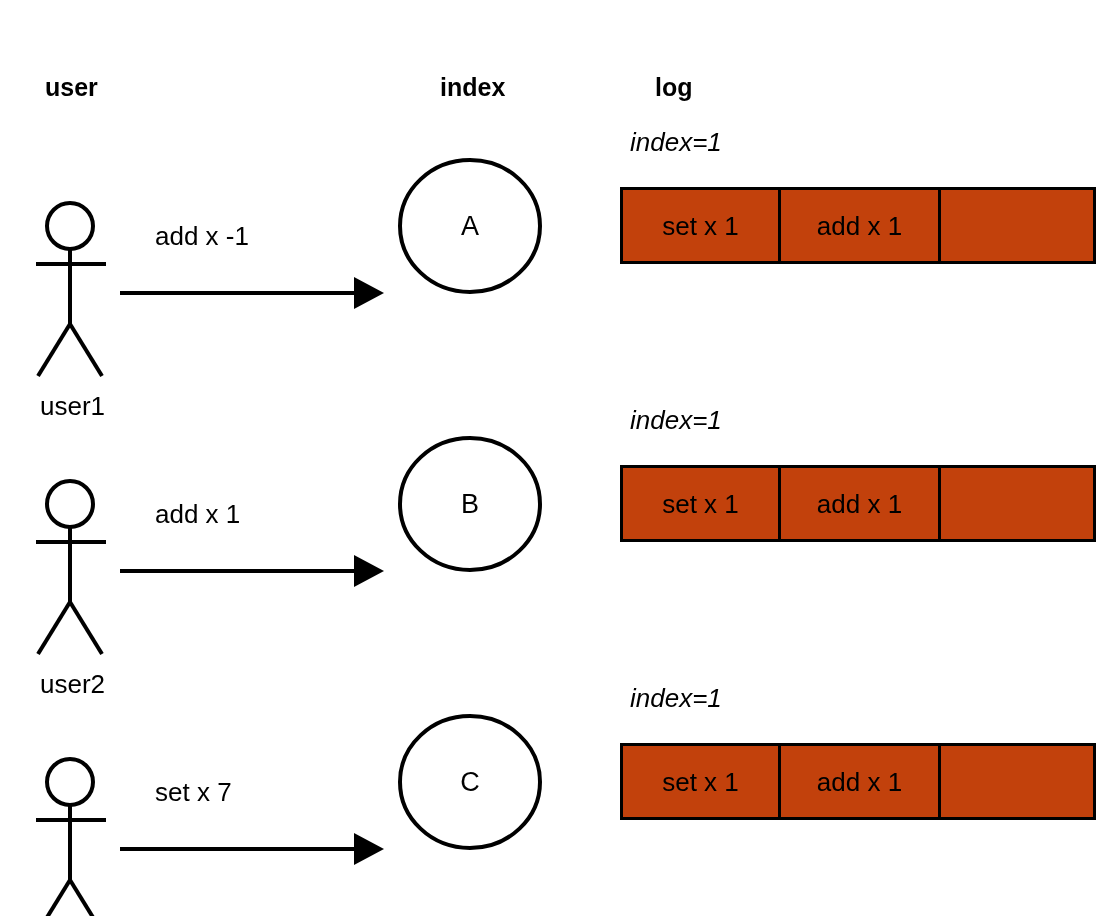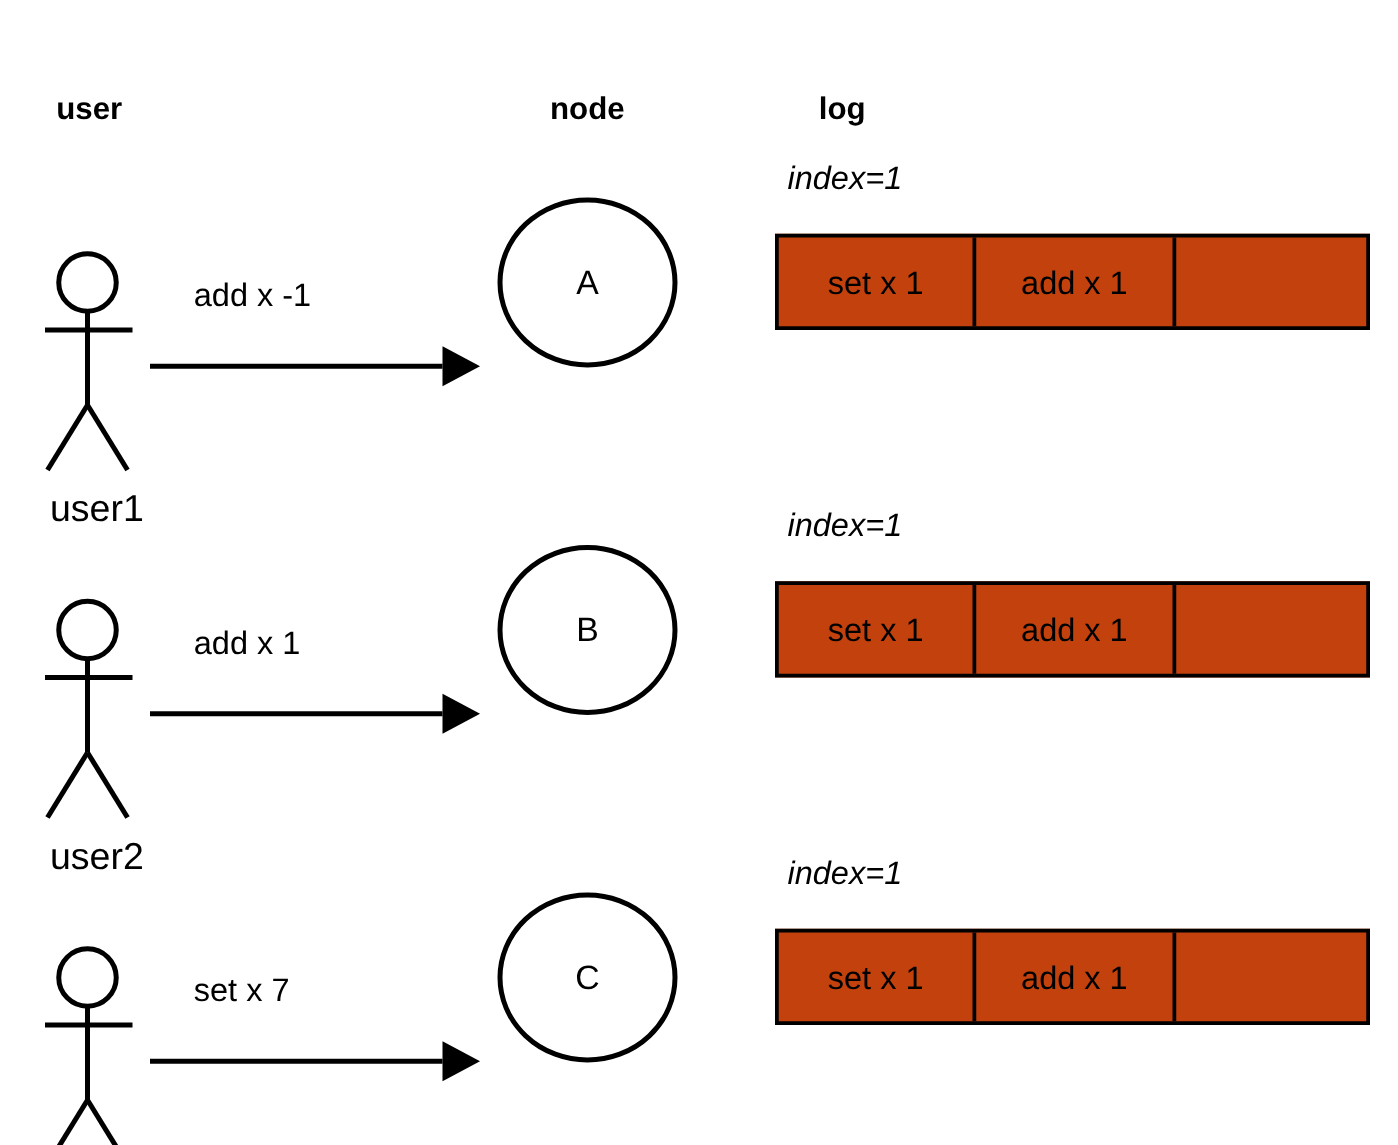--- a/index.html
+++ b/index.html
@@ -18,21 +18,21 @@
     font-weight:bold;
     line-height:1;
     white-space:nowrap;
     color:#000;
   }
   .row{position:absolute;left:0;width:1118px;height:278px;}
   .actor-svg{position:absolute;left:28px;top:95px;}
   .actor-label{
     position:absolute;
     left:40px;top:292px;
-    font-size:30px;
+    font-size:26px;
     line-height:1;
     white-space:nowrap;
   }
   .msg-svg{position:absolute;left:110px;top:150px;}
   .msg-label{
     position:absolute;
     left:155px;top:122px;
     font-size:26px;
     line-height:1;
     white-space:nowrap;
@@ -77,21 +77,21 @@
   .log-cell.c0{width:158px;}
   .log-cell.c1{width:160px;}
   .log-cell.c2{flex:1 1 auto;}
 </style>
 </head>
 <body>
 
 <div id="stage">
 
   <div class="col-header" style="left:45px;top:32px;">user</div>
-  <div class="col-header" style="left:440px;top:32px;">node</div>
+  <div class="col-header" style="left:440px;top:32px;">index</div>
   <div class="col-header" style="left:655px;top:32px;">log</div>
 
   <div class="row" style="top:58px;">
 
     <span class="actor-svg">
       <svg width="120" height="190" viewBox="0 0 120 190">
         <circle cx="42" cy="30" r="23" fill="none" stroke="#000" stroke-width="4"></circle>
         <line x1="42" y1="53" x2="42" y2="128" stroke="#000" stroke-width="4"></line>
         <line x1="8" y1="68" x2="78" y2="68" stroke="#000" stroke-width="4"></line>
         <line x1="42" y1="128" x2="10" y2="180" stroke="#000" stroke-width="4"></line>

